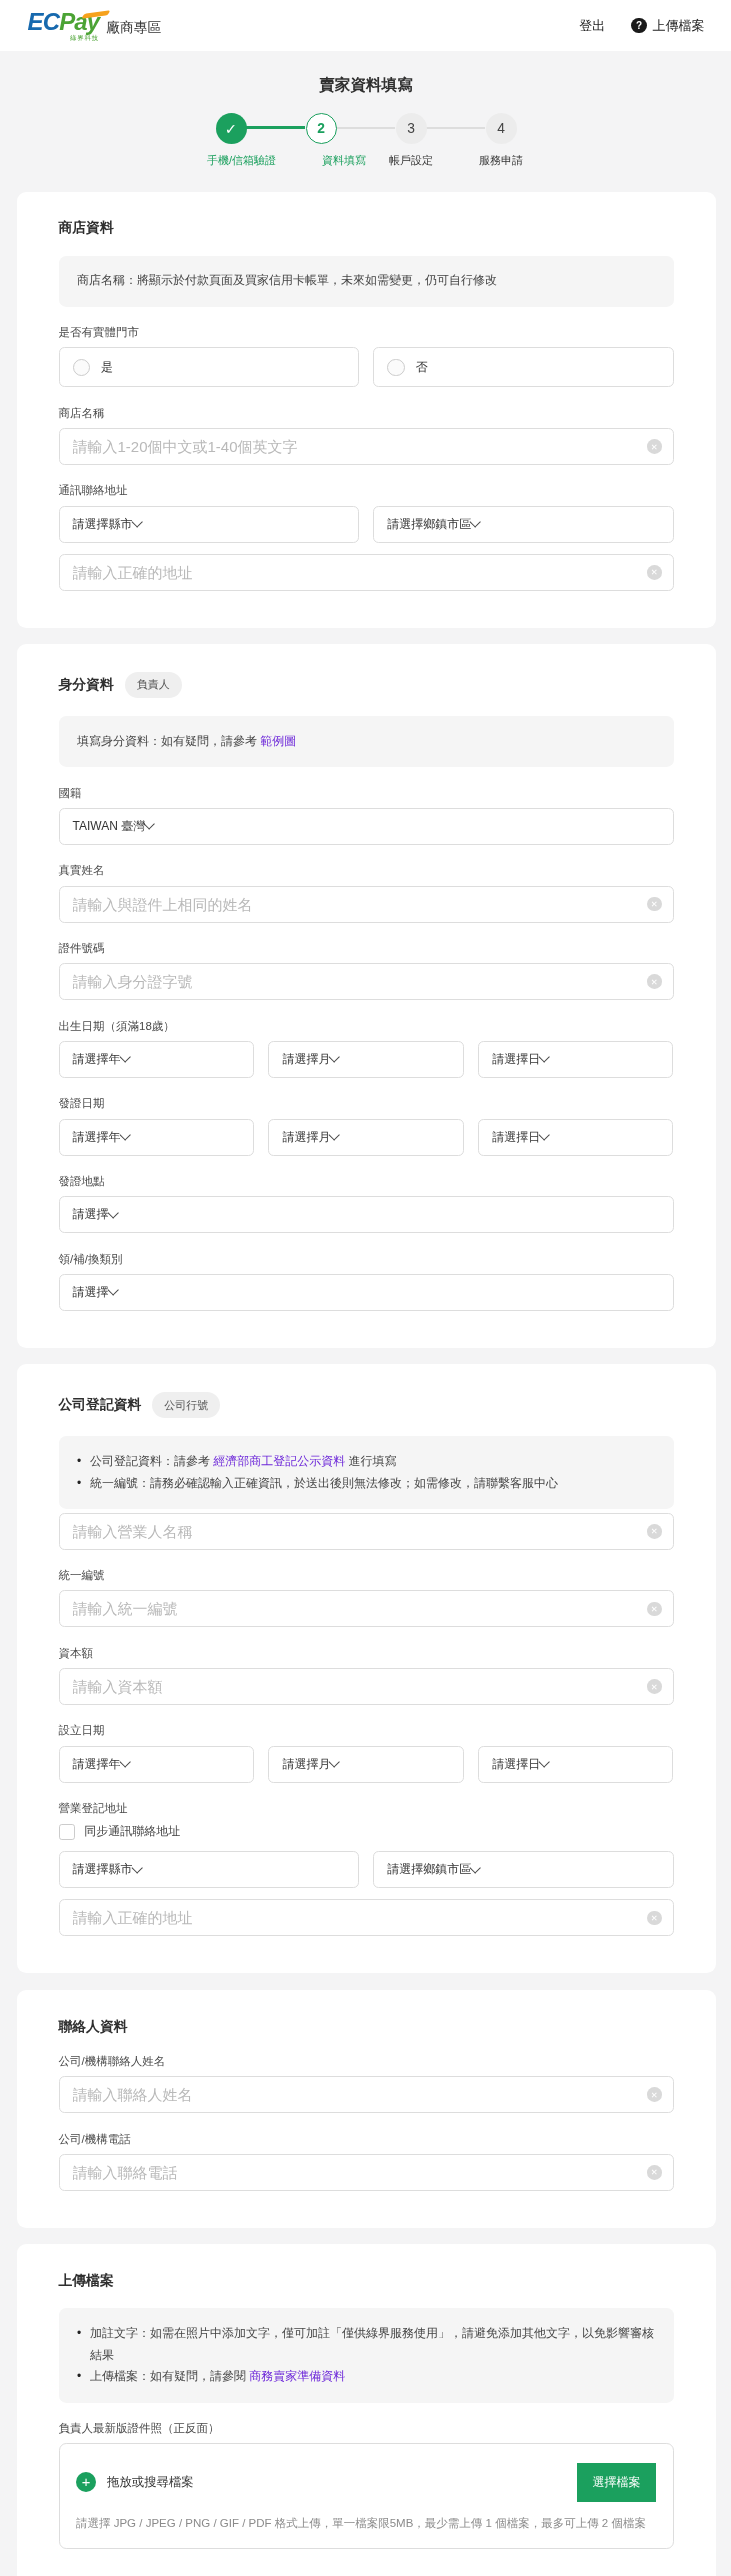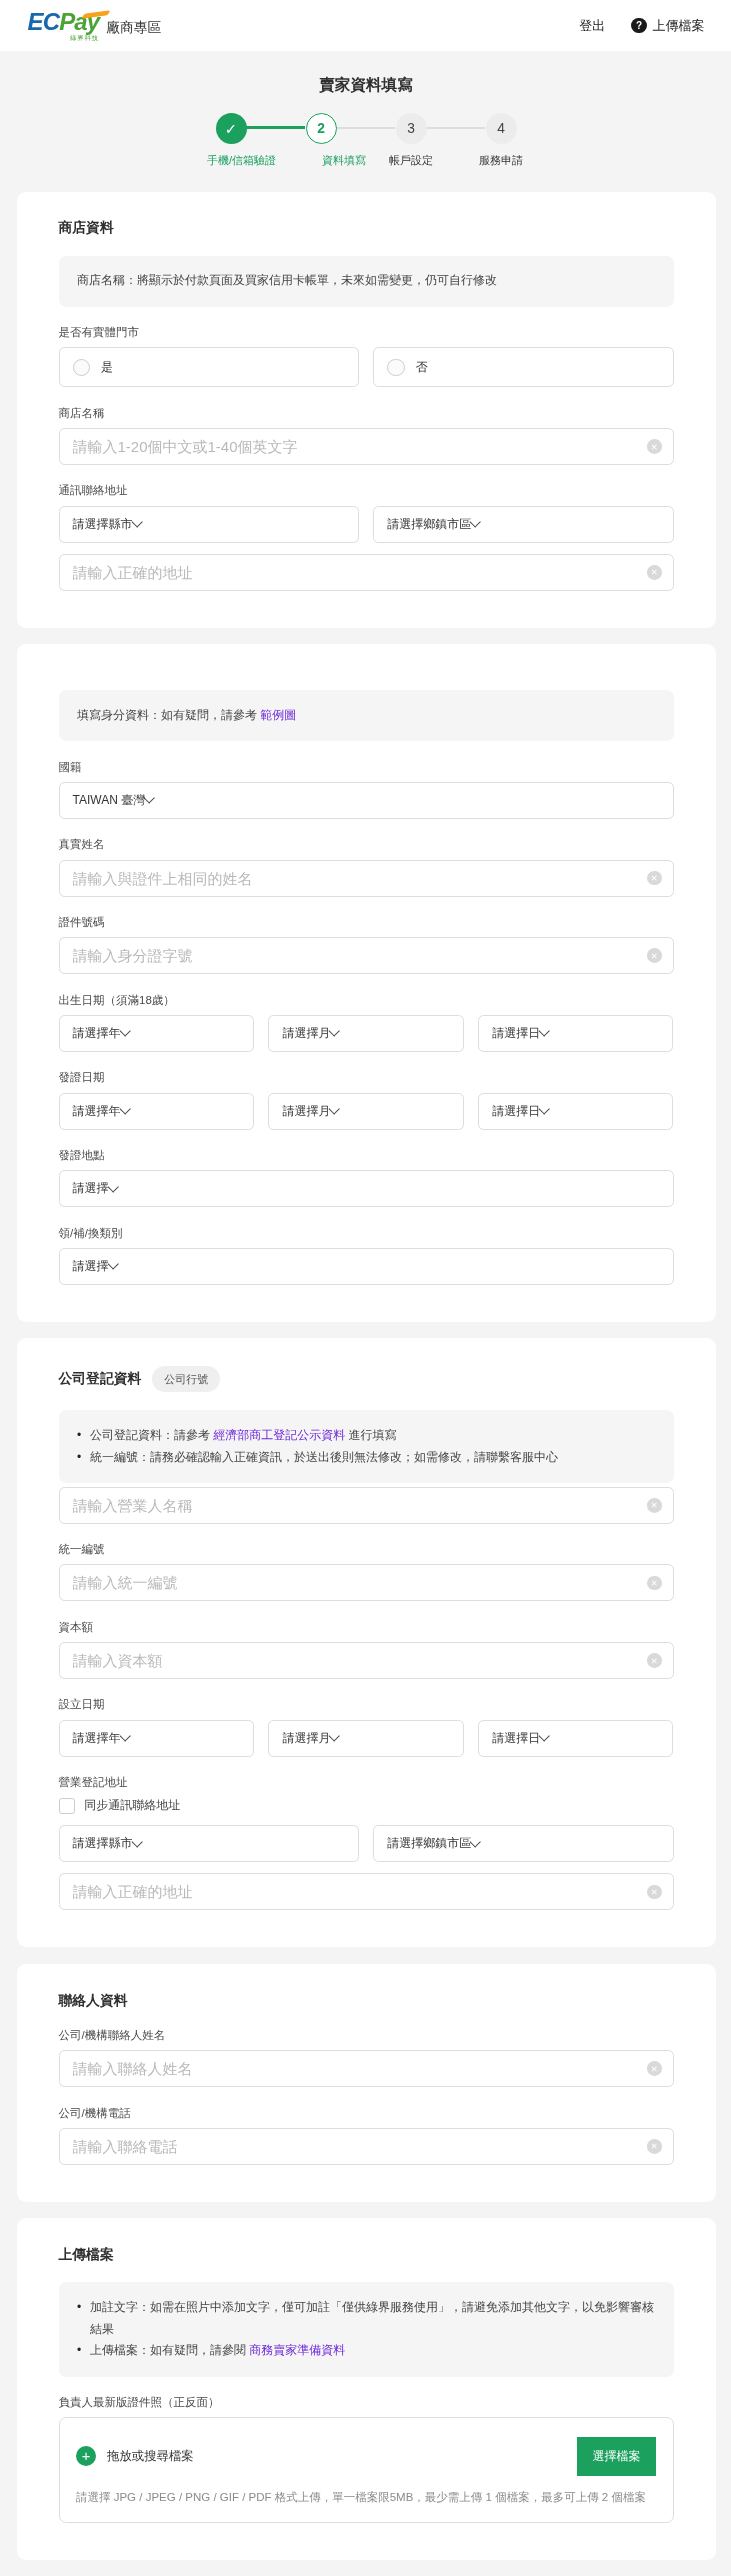--- a/index.html
+++ b/index.html
@@ -213,20 +213,24 @@
       <span class="chevron"></span>
     </div>
   </div>
   <div class="text-input stack-gap">
     <input placeholder="請輸入正確的地址" style="">
     <span class="clear-icon">✕</span>
   </div>
 </div>
 
 <div class="card">
+  <div class="section-head">
+    <span class="section-title">身分資料</span>
+    <span class="badge">負責人</span>
+  </div>
   <div class="info-box">
     <span>填寫身分資料：如有疑問，請參考 </span><span class="green-link">範例圖</span>
   </div>
 
   <div class="field-label">國籍</div>
   <div class="select-box">
     <span>TAIWAN 臺灣</span>
     <span class="chevron"></span>
   </div>
 

